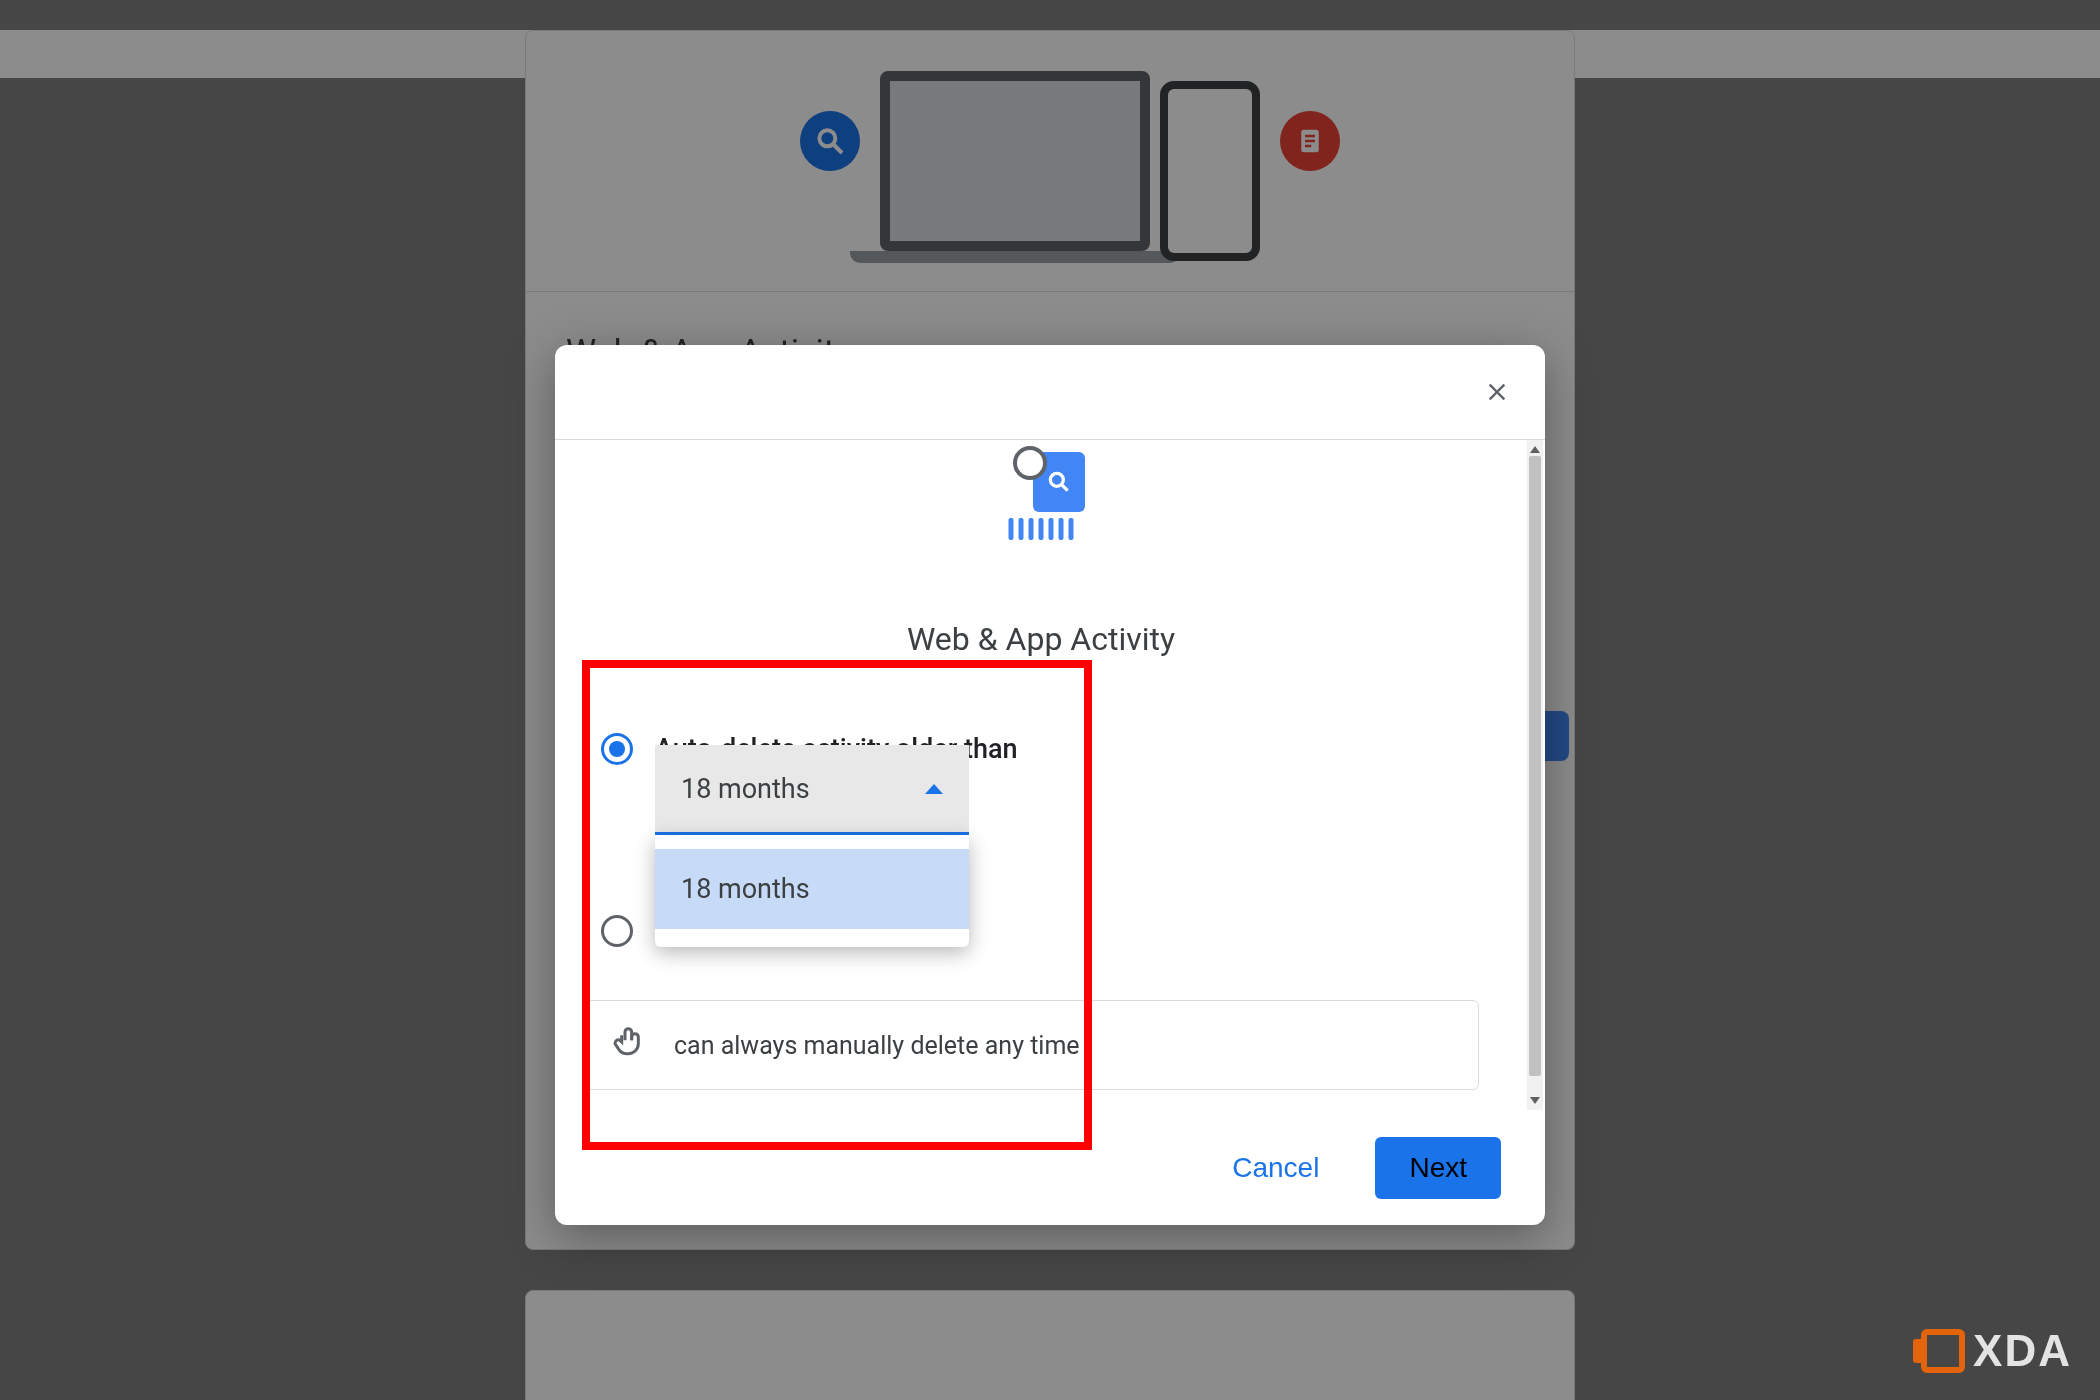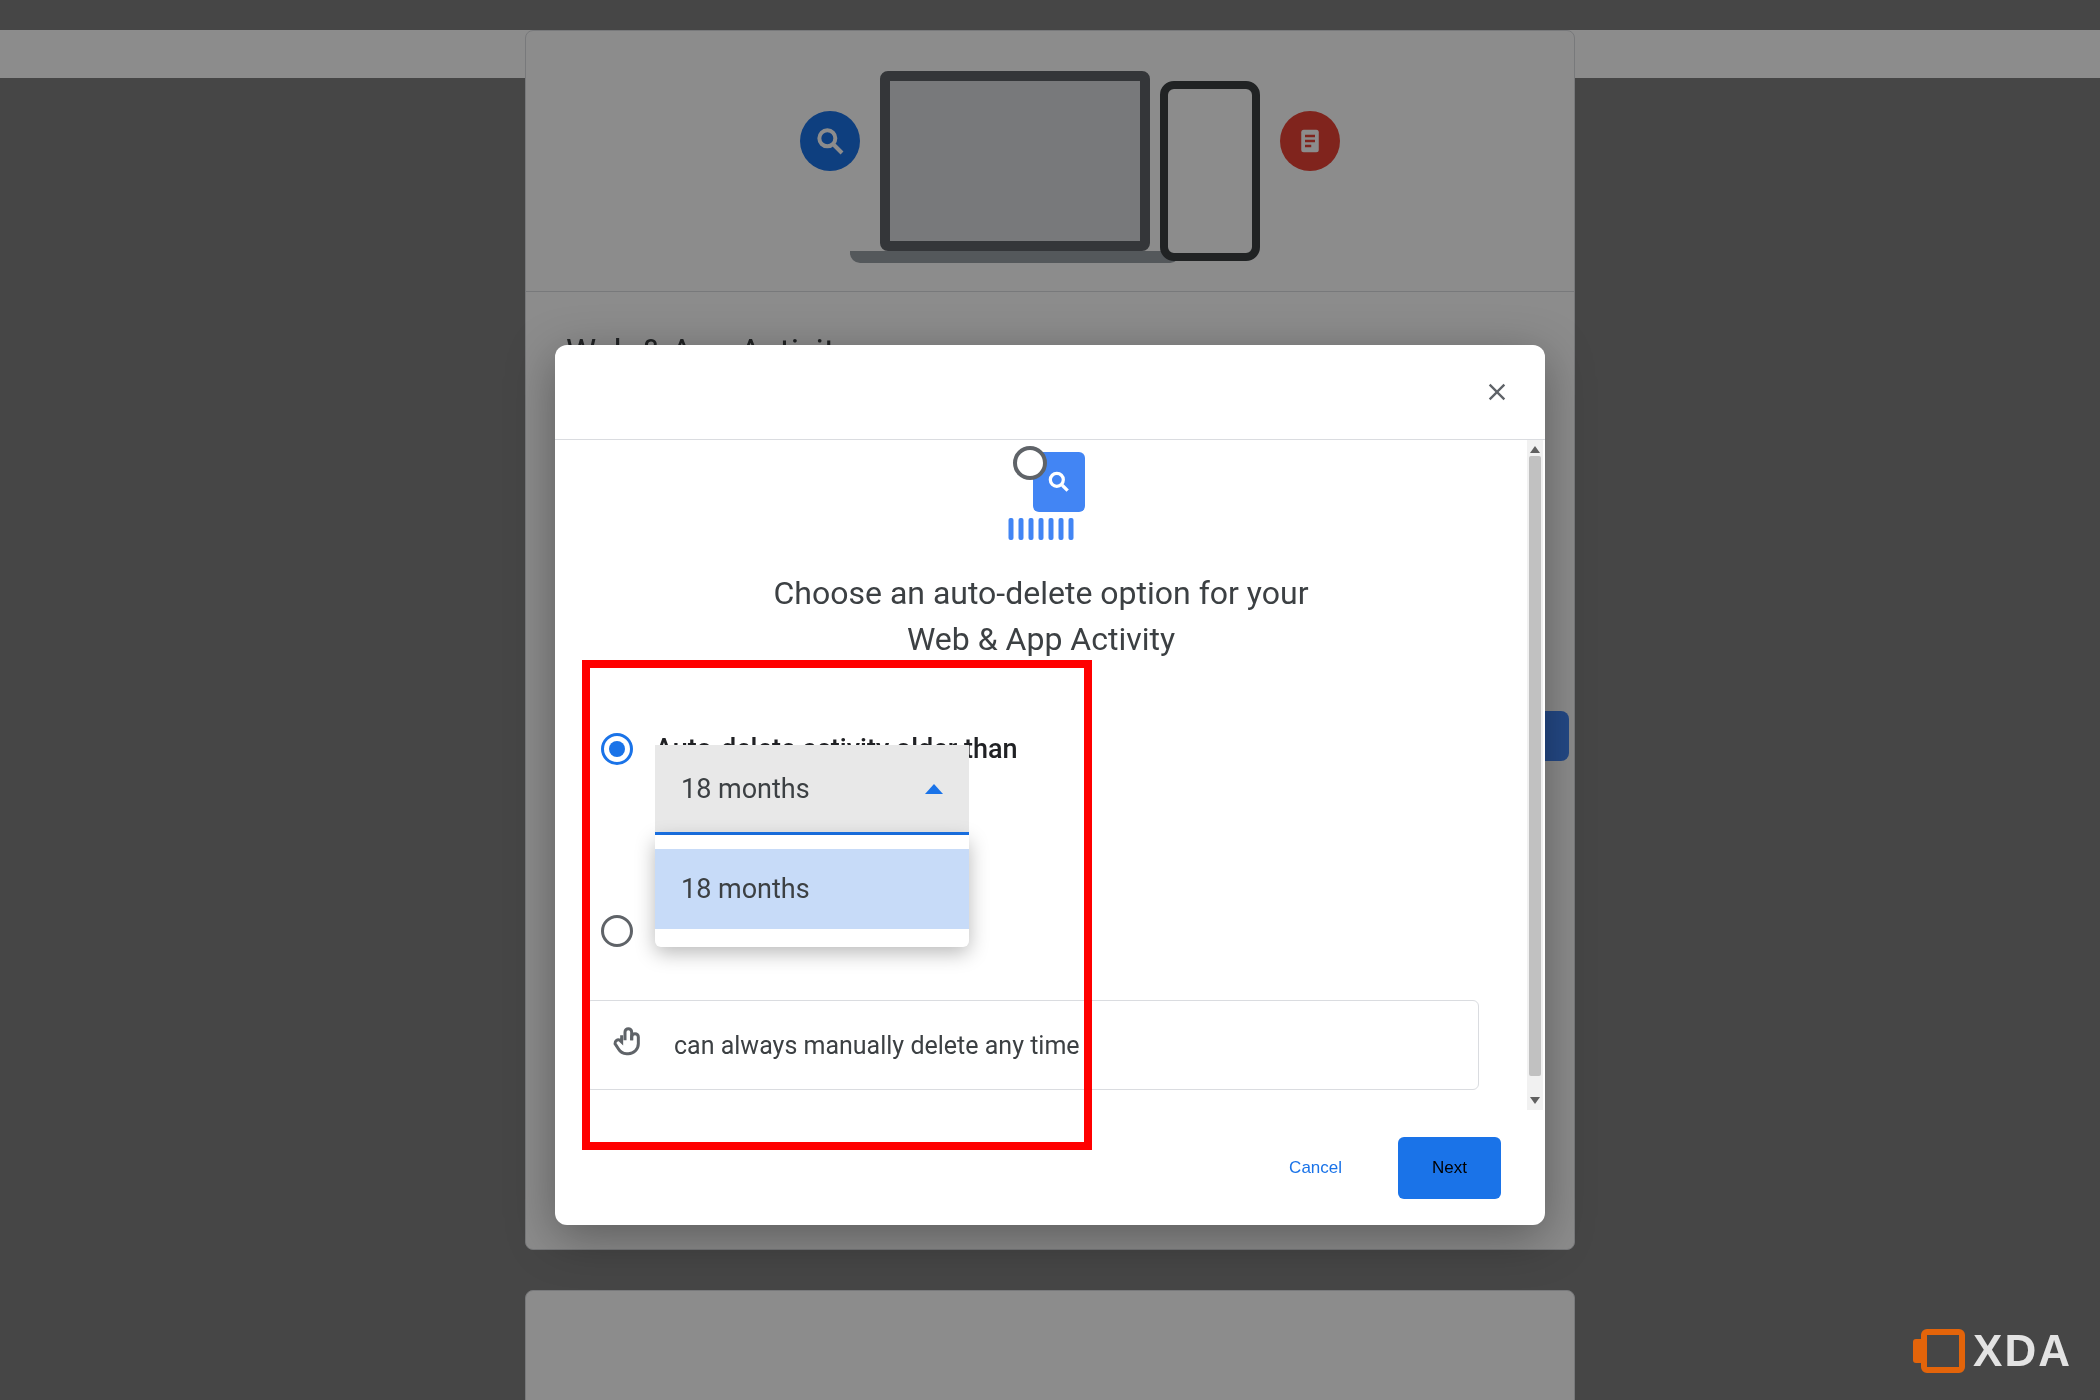--- a/index.html
+++ b/index.html
@@ -267,21 +267,21 @@
     height: 115px;
     display:flex;
     align-items:center;
     justify-content:flex-end;
     gap: 22px;
     padding: 0 44px 0 0;
   }
   .btn {
     height:62px; border-radius:6px; padding:0 34px;
     display:flex;align-items:center;justify-content:center;
-    font-size:17px; font-weight:500; cursor:pointer;
+    font-size:28px; font-weight:500; cursor:pointer;
     border:none;
   }
   .btn-text { background:transparent; color:#1a73e8; }
   .btn-primary { background:#1a73e8; color:#000000; }
 
   
   .scrollbar-track {
     position:absolute; right:2px; top:0; bottom:0; width:16px;
     background:#f1f1f1;
   }
@@ -392,21 +392,21 @@
               <span></span>
               <span></span>
               <span></span>
               <span></span>
               <span></span>
           </div>
         </div>
       </div>
 
       <div class="dialog-title">
-        <span>Choose an auto-delete option for your</span><br>
+        <br>
         <span>Web &amp; App Activity</span>
       </div>
 
       <div class="radio-row">
         <div class="radio selected"></div>
         <div class="radio-label">Auto-delete activity older than</div>
       </div>
 
       <div class="radio-row second">
         <div class="radio"></div>

